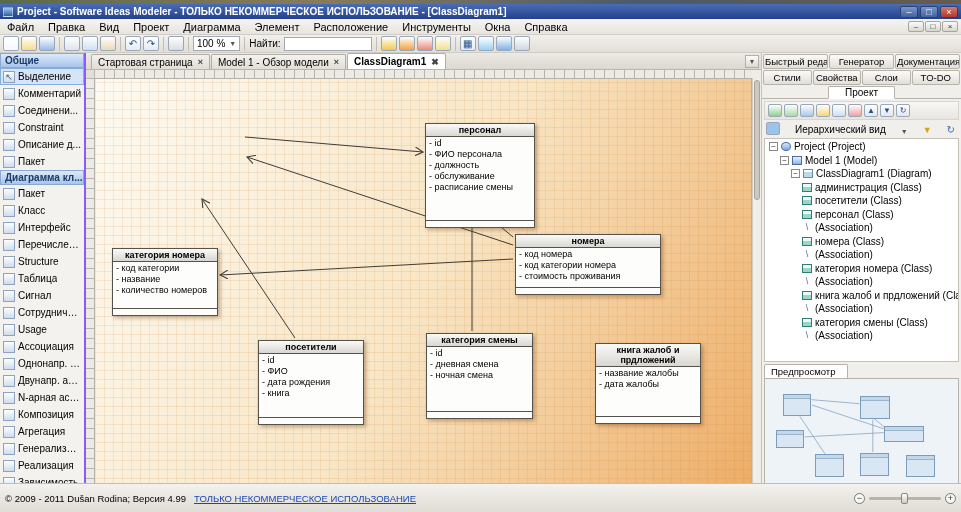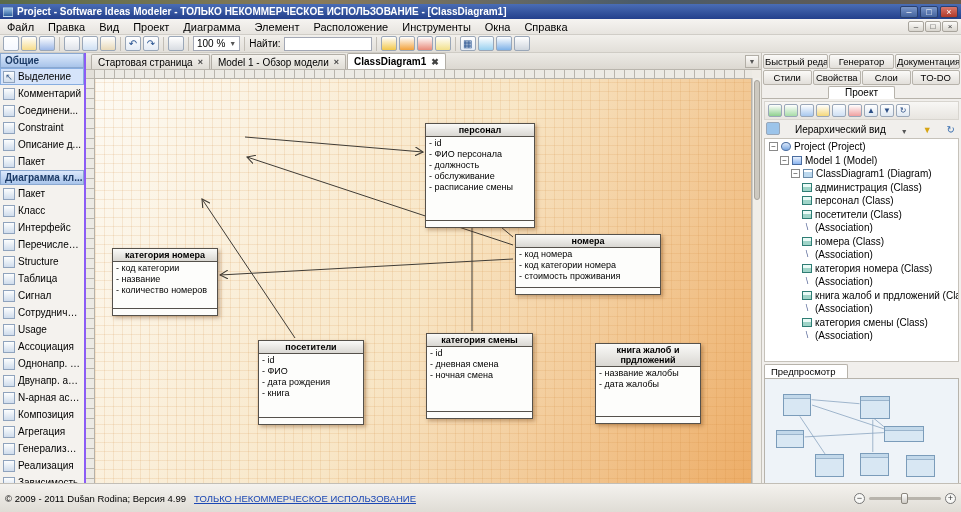--- a/index.html
+++ b/index.html
@@ -482,25 +482,25 @@
             <span class="expander">−</span>
             <span class="ticon diagram"></span>
             <span>ClassDiagram1 (Diagram)</span>
           </div>
           <div class="tree-row" style="padding-left: 37px;">
             <span class="ticon class"></span>
             <span>администрация (Class)</span>
           </div>
           <div class="tree-row" style="padding-left: 37px;">
             <span class="ticon class"></span>
+            <span>посетители (Class)</span>
+          </div>
+          <div class="tree-row" style="padding-left: 37px;">
+            <span class="ticon class"></span>
             <span>персонал (Class)</span>
-          </div>
-          <div class="tree-row" style="padding-left: 37px;">
-            <span class="ticon class"></span>
-            <span>посетители (Class)</span>
           </div>
           <div class="tree-row" style="padding-left: 37px;">
             <span class="ticon assoc">\</span>
             <span>(Association)</span>
           </div>
           <div class="tree-row" style="padding-left: 37px;">
             <span class="ticon class"></span>
             <span>номера (Class)</span>
           </div>
           <div class="tree-row" style="padding-left: 37px;">

